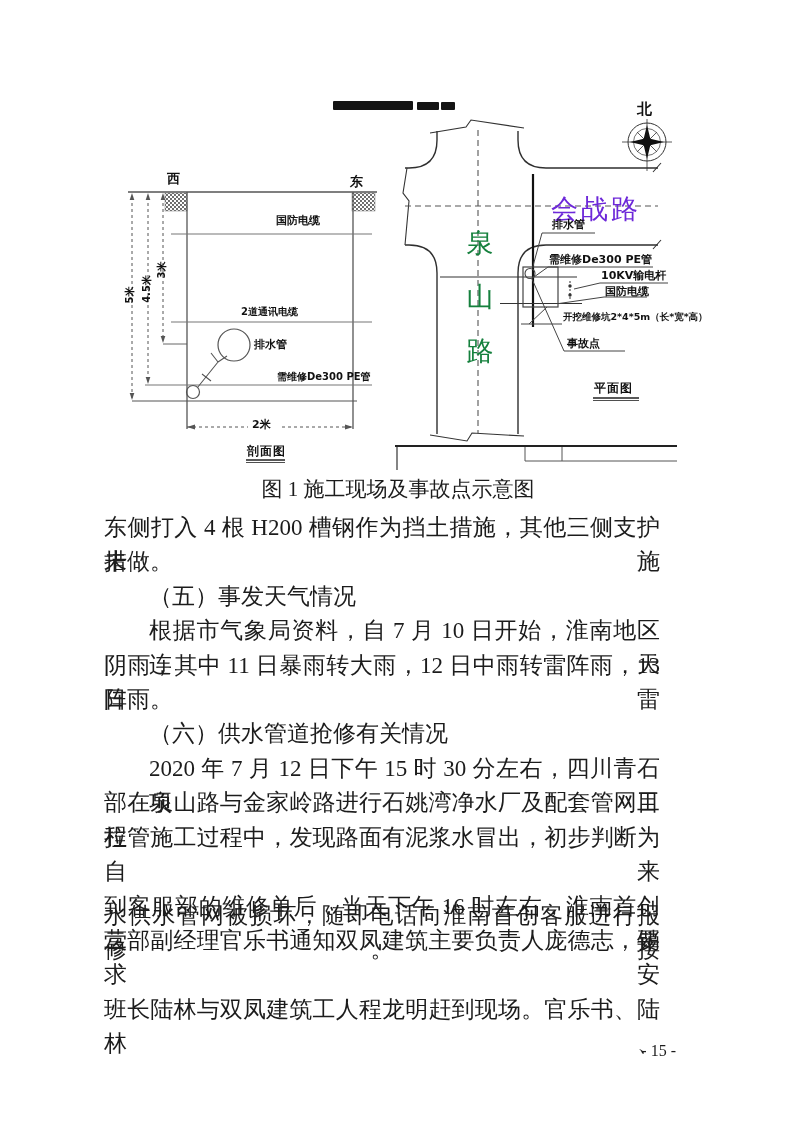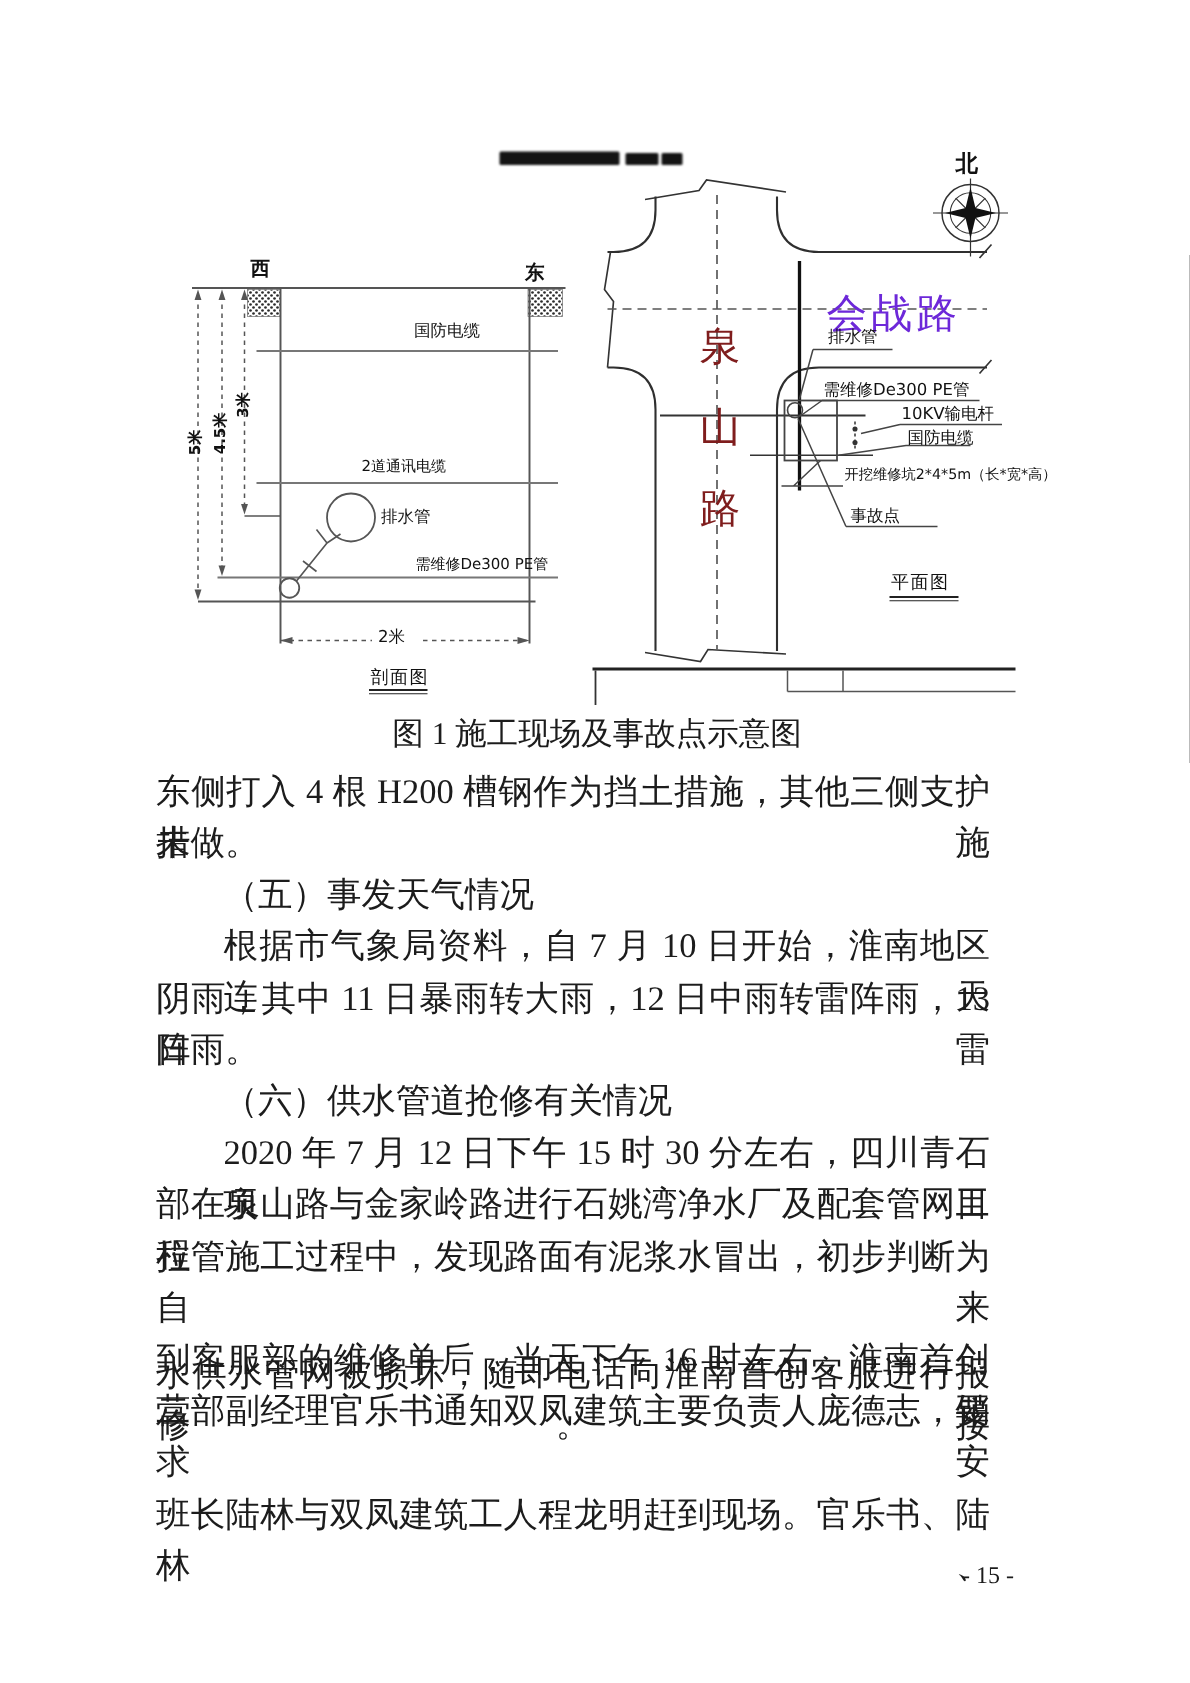--- a/index.html
+++ b/index.html
@@ -2,30 +2,30 @@
 <html><head>
 <meta charset="utf-8">
 <style>
   html,body{margin:0;padding:0;background:#888;}
   #page{position:relative;width:793px;height:1122px;background:#ffffff;overflow:hidden;
         font-family:"Liberation Serif","DejaVu Serif",serif;color:#1c1c1c;}
   
   #figure-svg{position:absolute;left:0;top:0;width:793px;height:480px;}
   
   .lbl{position:absolute;font-family:"DejaVu Sans","Liberation Sans",sans-serif;
-       font-weight:normal;color:#111;white-space:nowrap;line-height:1.1;}
+       font-weight:bold;color:#111;white-space:nowrap;line-height:1.1;}
   .lbl-9{font-size:9.5px;} .lbl-10{font-size:10px;} .lbl-11{font-size:11px;} .lbl-12{font-size:12px;letter-spacing:1px;}
   .dir{position:absolute;font-size:13px;font-weight:600;color:#111;white-space:nowrap;}
   .dim-rot{position:absolute;font-family:"DejaVu Sans","Liberation Sans",sans-serif;
            font-weight:bold;font-size:10px;color:#111;transform:rotate(-90deg);
            transform-origin:center;white-space:nowrap;text-align:center;}
   .road-h{position:absolute;left:551px;top:191px;font-size:27px;letter-spacing:3px;
           color:#6d28d9;white-space:nowrap;}
-  .road-v{position:absolute;left:466px;top:204px;width:28px;font-size:27px;line-height:54px;
-          color:#7f1d1d;word-break:break-all;text-align:center;}
+  .road-v{position:absolute;left:466px;top:216px;width:28px;font-size:27px;line-height:54px;
+          color:#15803d;word-break:break-all;text-align:center;}
   .north{position:absolute;left:637px;top:100px;font-size:15px;font-weight:bold;color:#111;}
   
   .smudge{position:absolute;background:#141414;filter:blur(0.7px);border-radius:1px;}
   
   #caption{position:absolute;left:120px;top:475px;width:556px;text-align:center;
            font-size:21px;line-height:28px;}
   .bl{position:absolute;left:104px;width:556px;height:34px;line-height:34px;font-size:23px;
       white-space:nowrap;}
   .bl.fill{white-space:normal;text-align:justify;text-align-last:justify;}
   .bl.ind{padding-left:45px;width:511px;}

